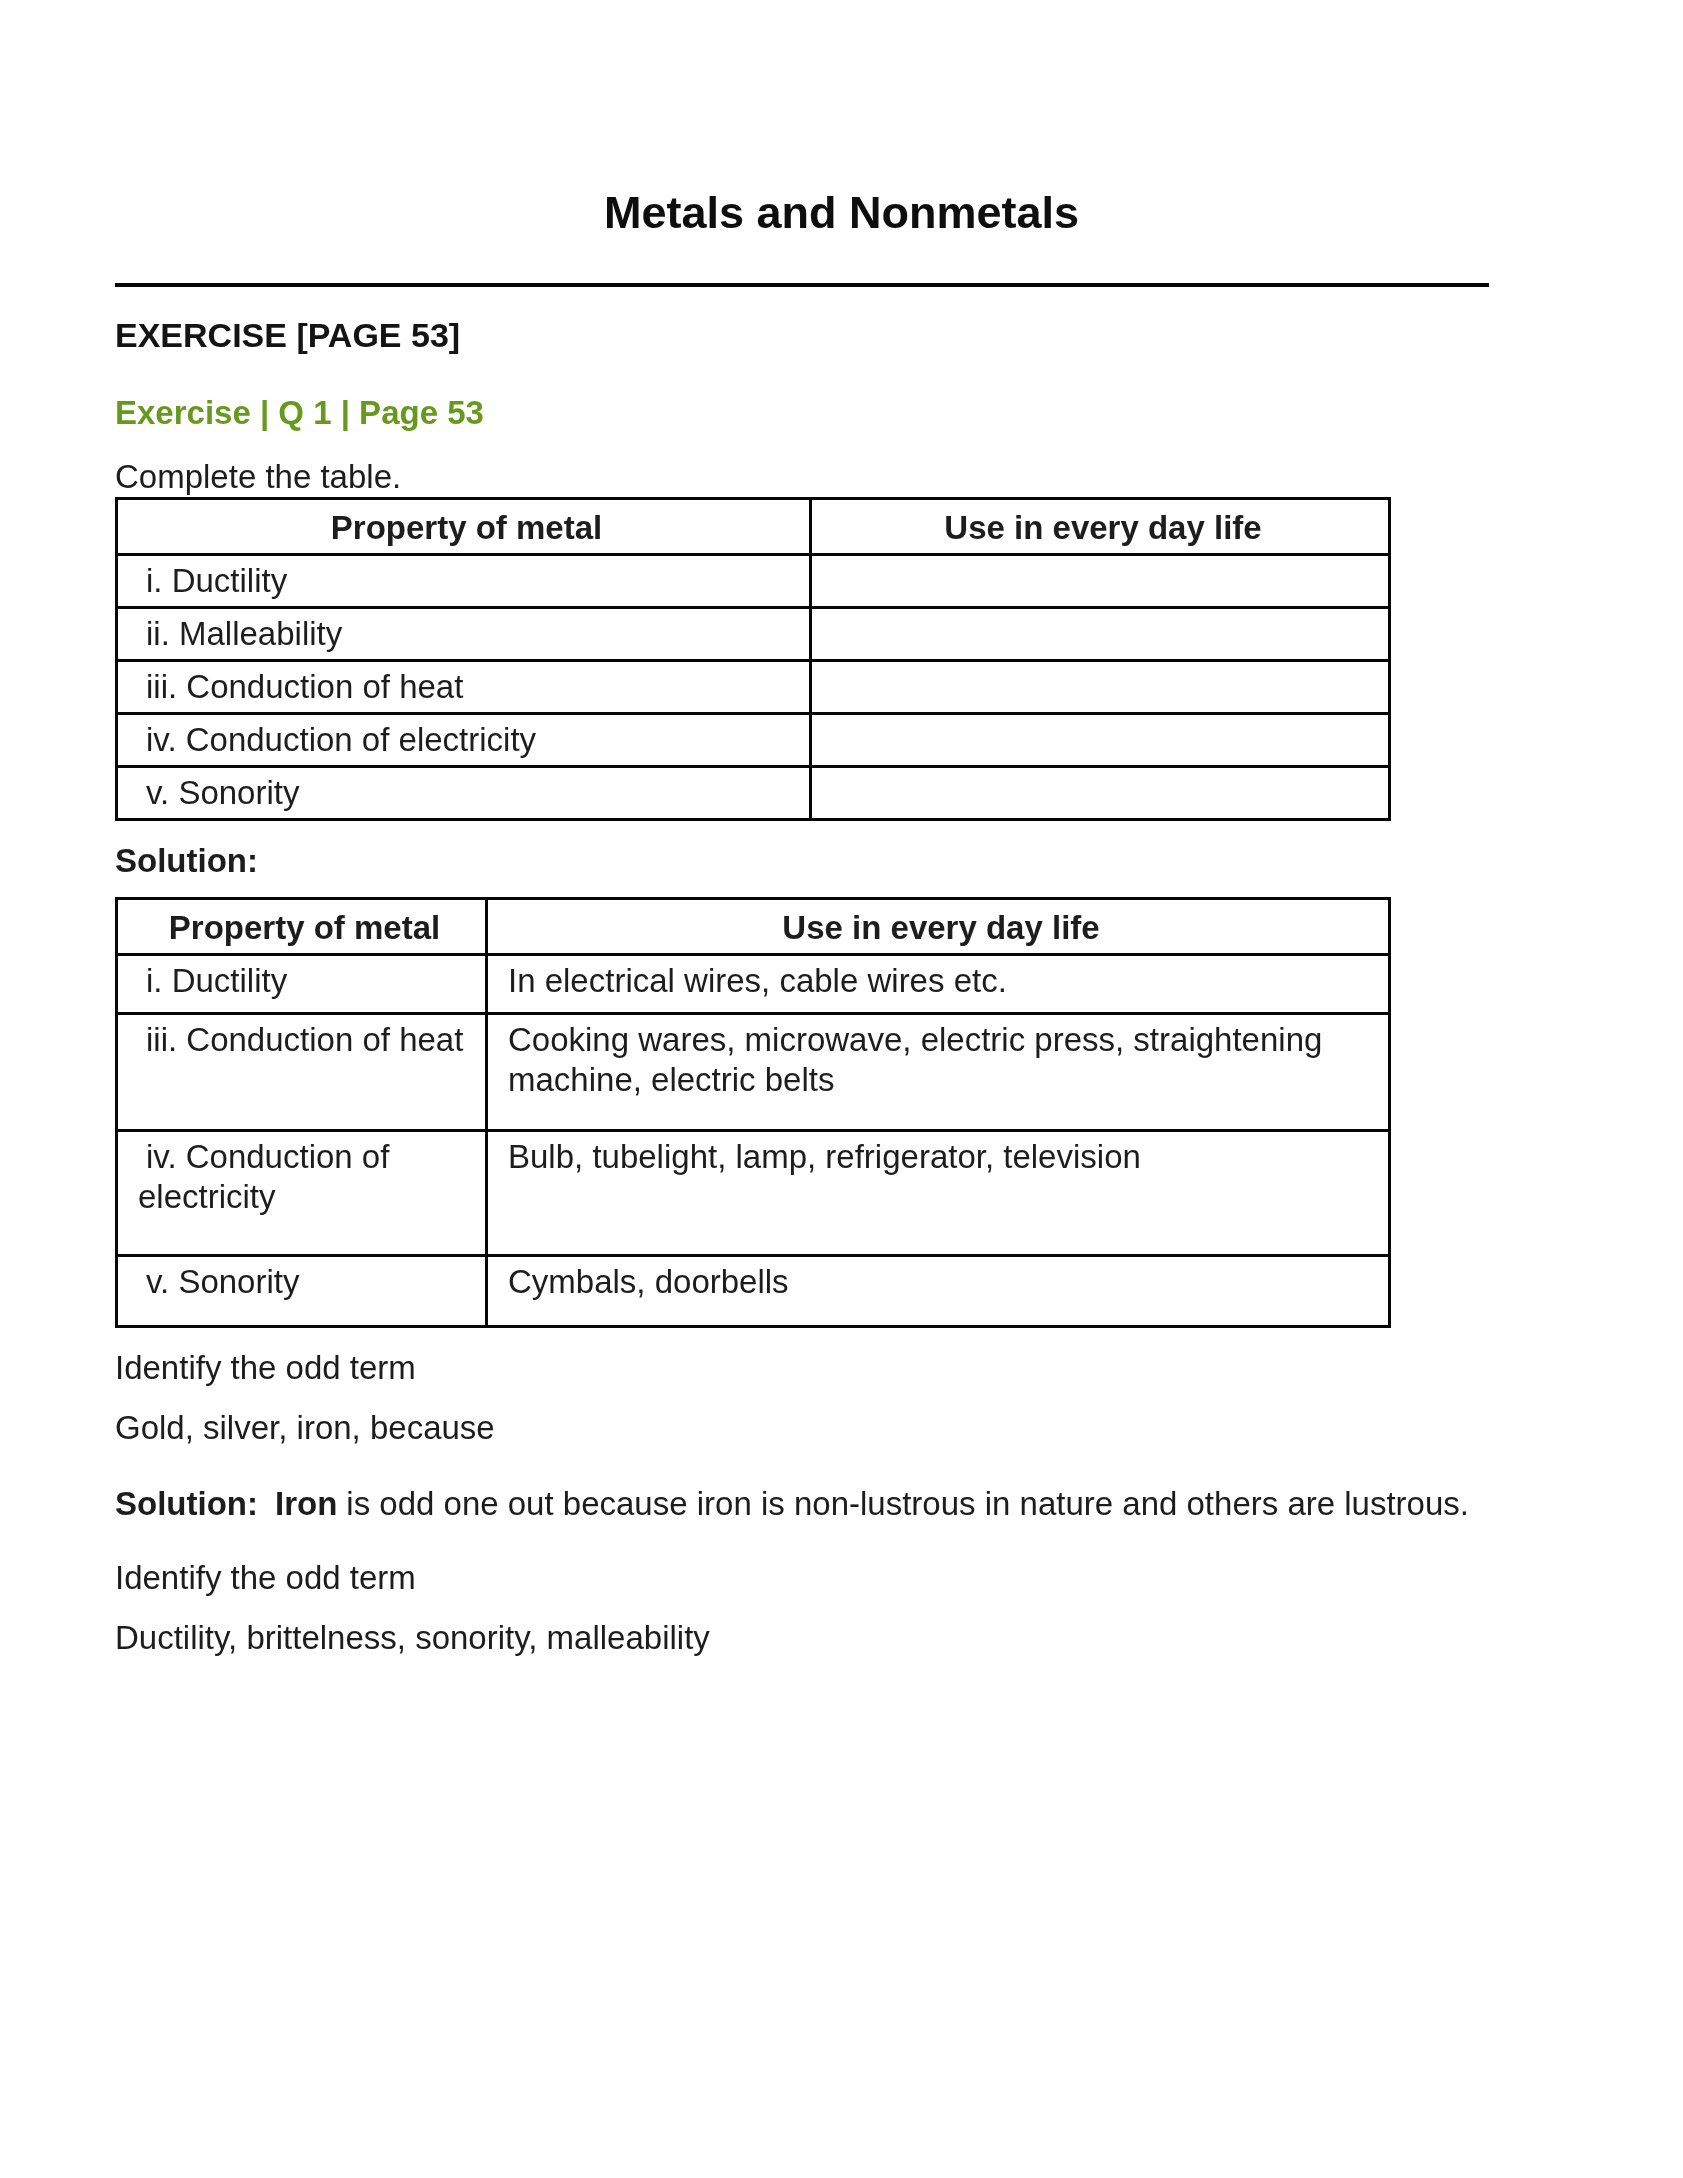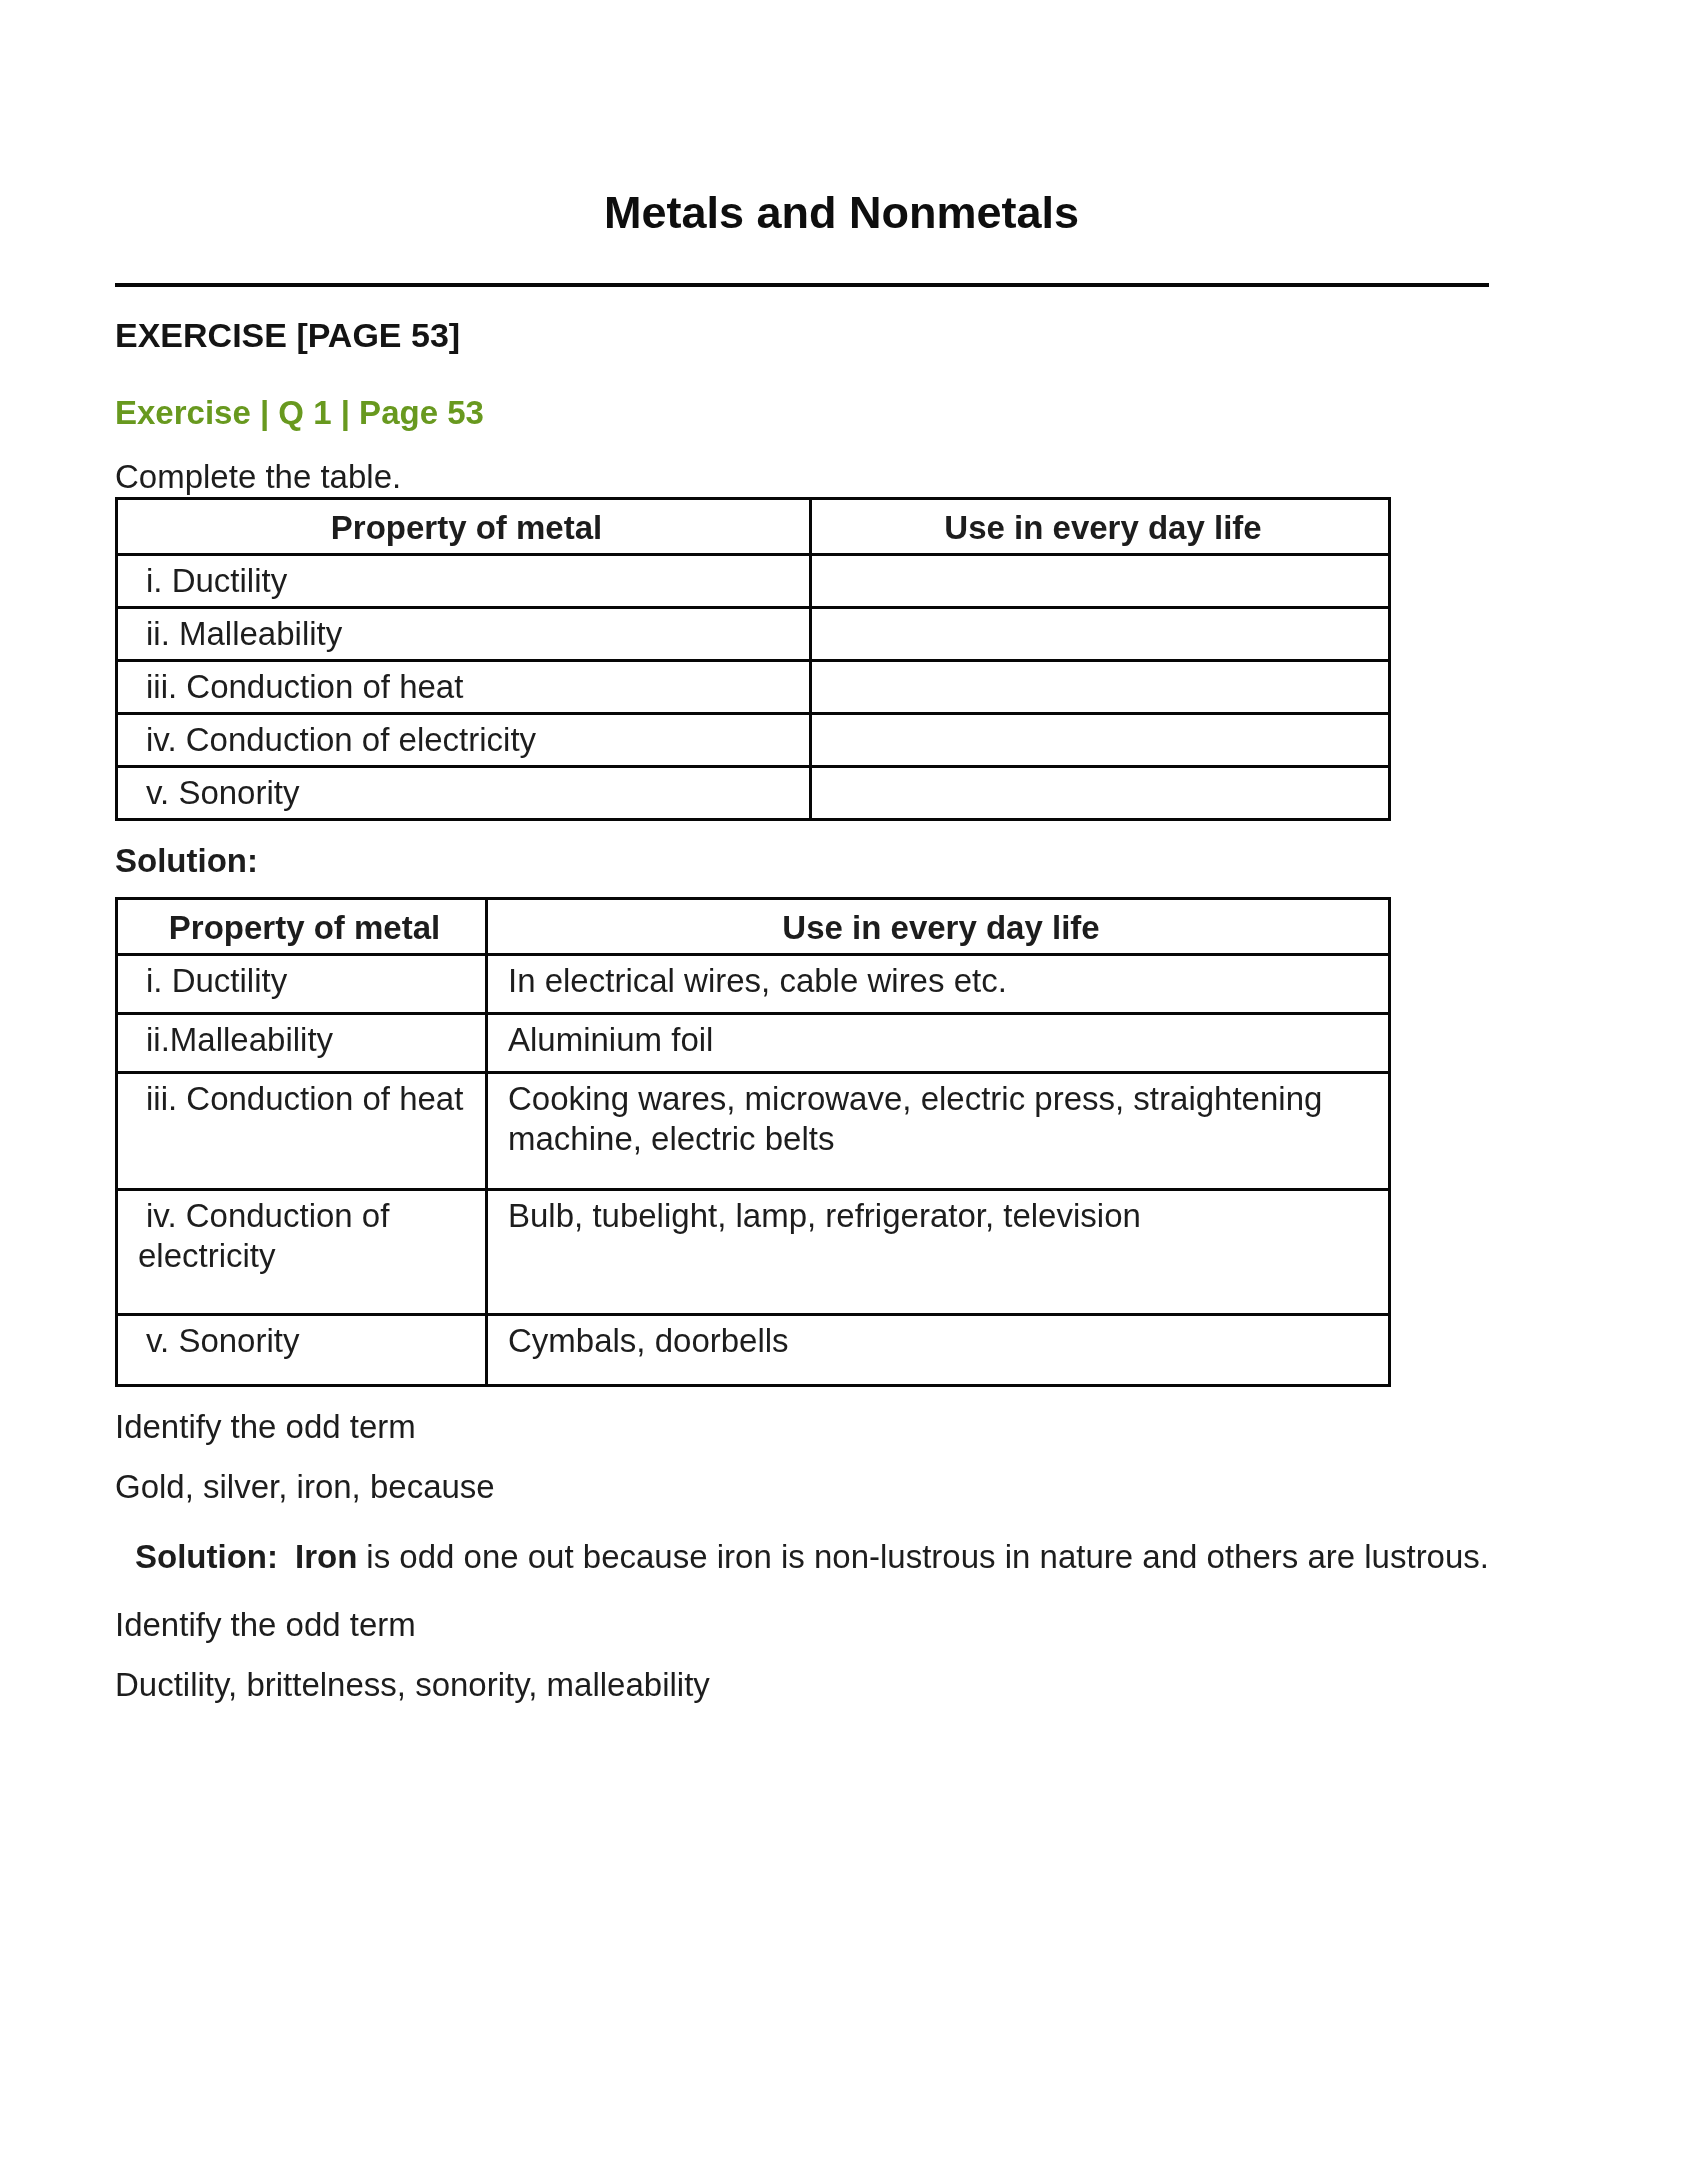--- a/index.html
+++ b/index.html
@@ -81,21 +81,21 @@
 
   .t2 .c1 { width: 370px; }
   .t2 .c2 { width: 903px; }
   .h54 { height: 53px; }
   .h60 { height: 59px; }
   .h118 { height: 117px; }
   .h126 { height: 125px; }
   .h72 { height: 71px; }
 
   .bold { font-weight: 700; }
-  .solution-para { line-height: 44px; text-align: right; }
+  .solution-para { line-height: 56px; }
   .gap-word { margin-left: 17px; }
   .gap-space { margin-left: 9px; }
 </style>
 </head>
 <body>
 
 <div class="page">
   <h1 class="doc-title">Metals and Nonmetals</h1>
   <div class="content">
     <hr class="title-rule">
@@ -148,24 +148,20 @@
         </colgroup>
       <tbody>
           <tr class="h54">
         <th>Property of metal</th>
         <th>Use in every day life</th>
       </tr>
       <tr class="h60">
         <td class="prop-cell">i. Ductility</td>
         <td>In electrical wires, cable wires etc.</td>
       </tr>
-      <tr class="h60">
-        <td class="prop-cell">ii.Malleability</td>
-        <td>Aluminium foil</td>
-      </tr>
       <tr class="h118">
         <td class="prop-cell">iii. Conduction of heat</td>
         <td>Cooking wares, microwave, electric press, straightening machine, electric belts</td>
       </tr>
       <tr class="h126">
         <td class="prop-cell">iv. Conduction of electricity</td>
         <td>Bulb, tubelight, lamp, refrigerator, television</td>
       </tr>
       <tr class="h72">
         <td class="prop-cell">v. Sonority</td>

